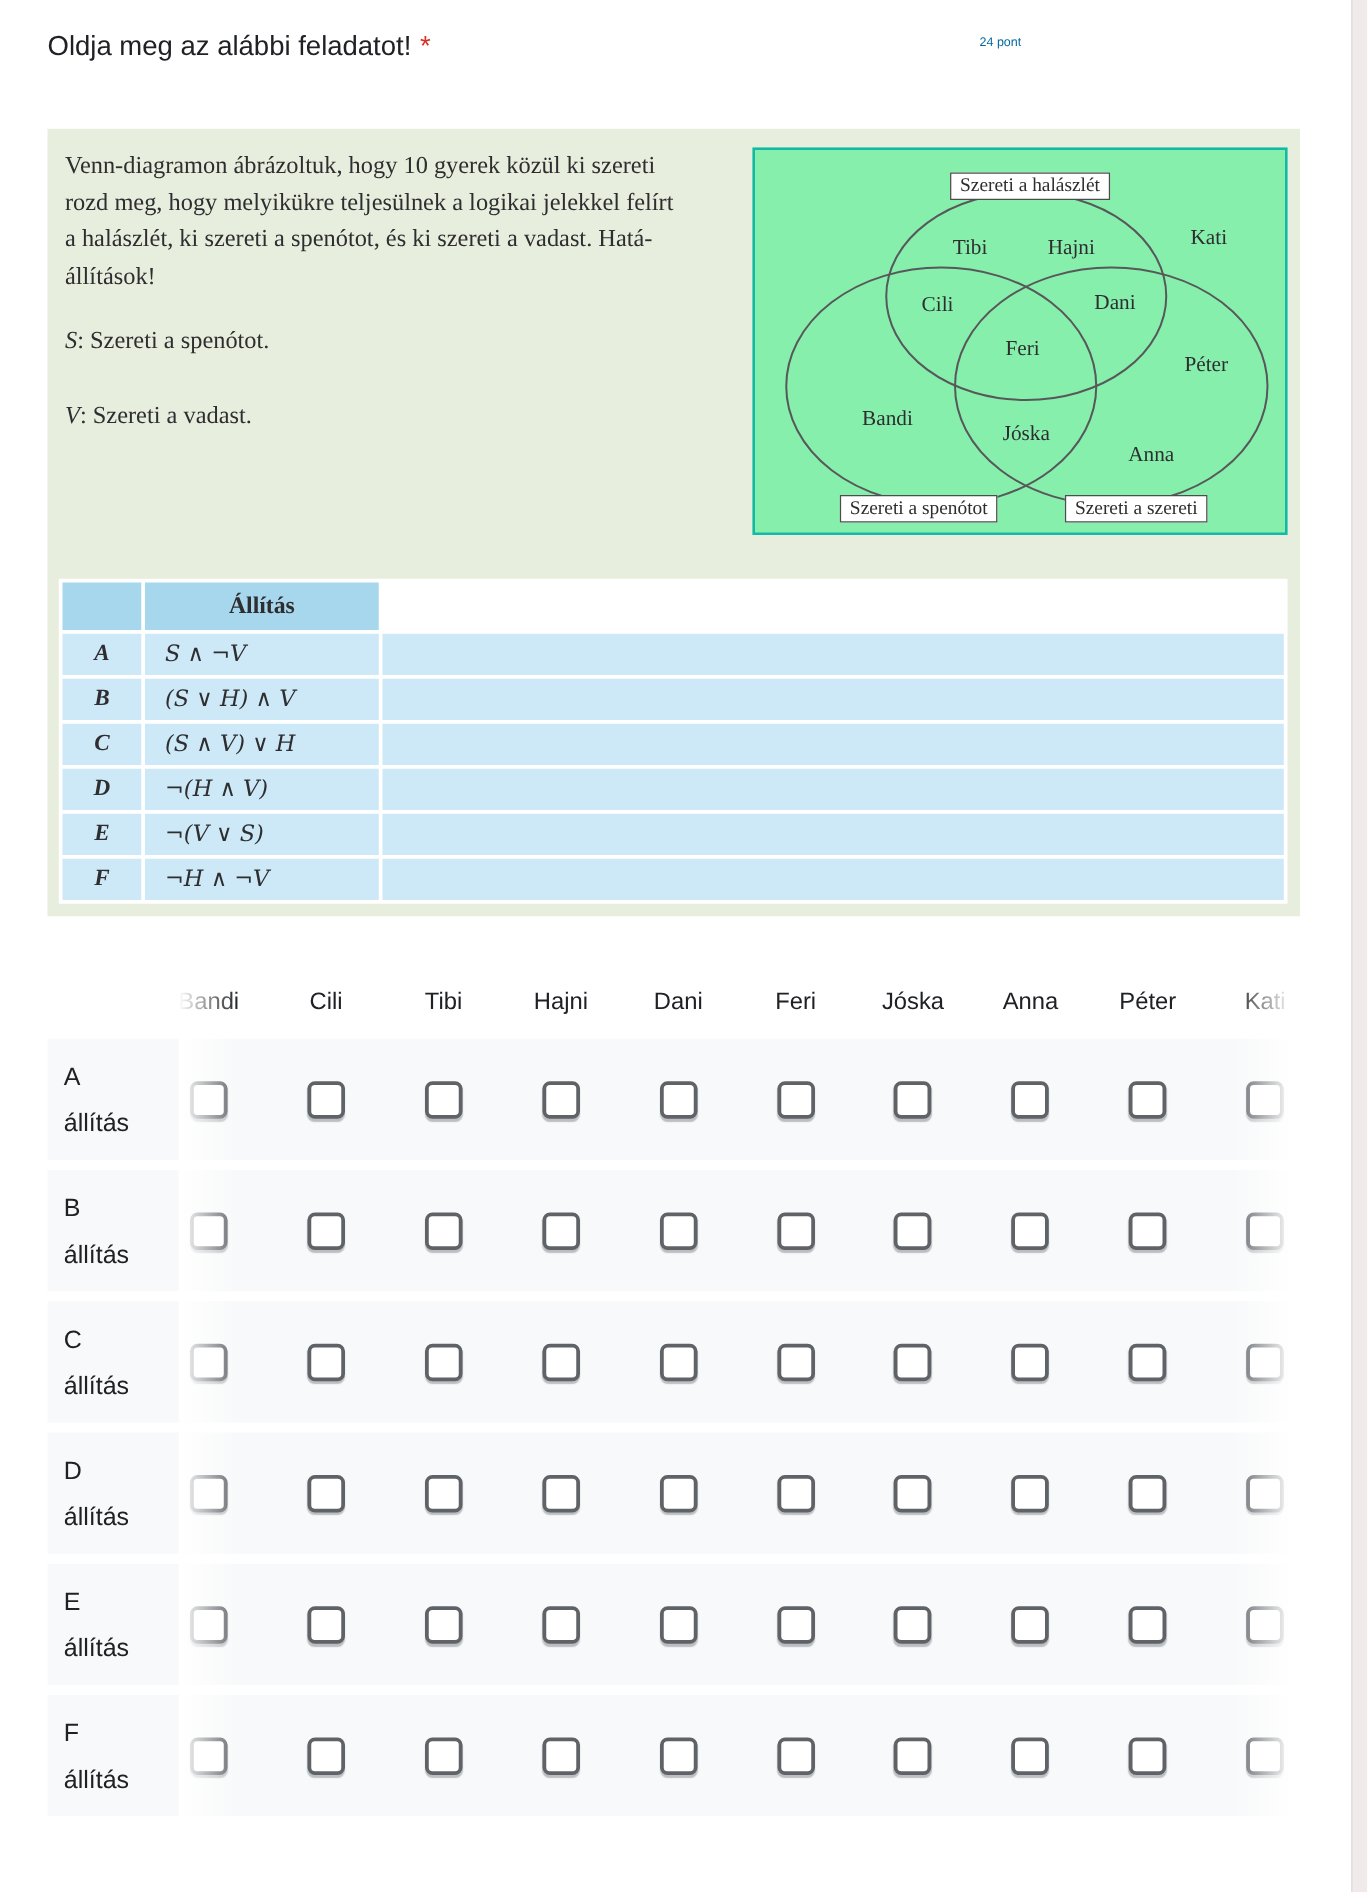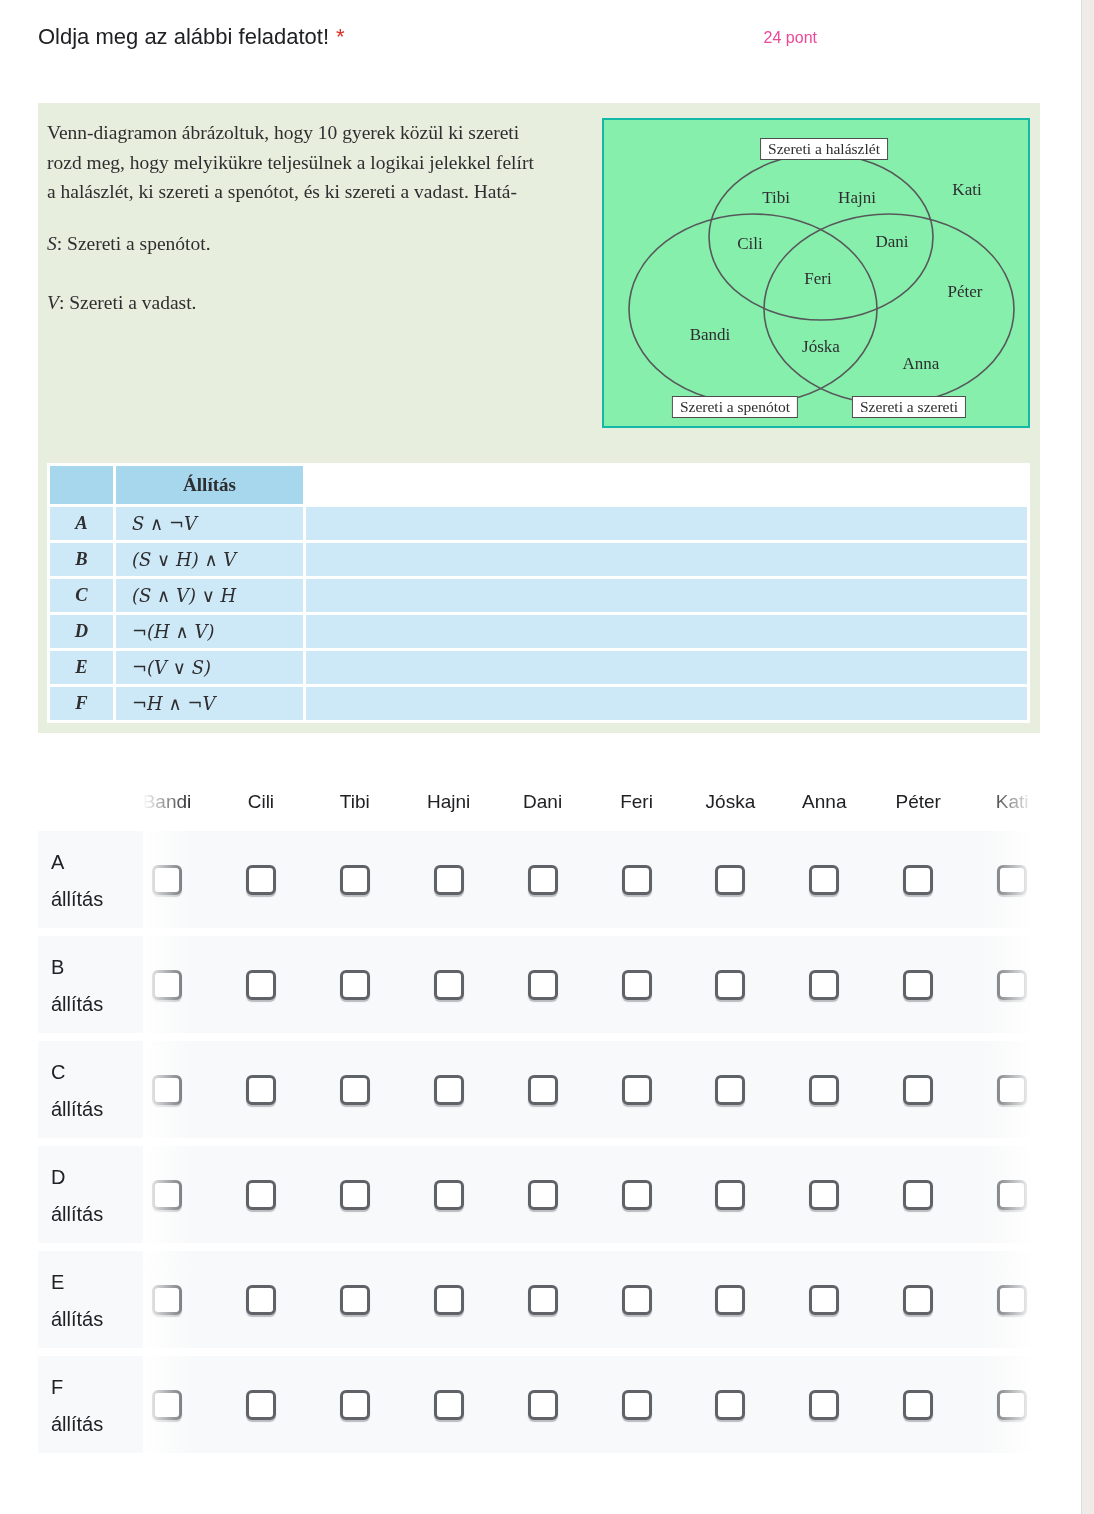--- a/index.html
+++ b/index.html
@@ -7,27 +7,27 @@
   .page{position:relative;width:1094px;height:1514px;overflow:hidden;background:#fff;}
   .page-strip{position:absolute;top:0;right:0;width:12px;height:100%;
     background:#f0ebe8;border-left:1px solid #d9dce0;}
   .card{width:858px;}
 
   
   .q-header{display:flex;justify-content:space-between;align-items:flex-start;
     padding:22px 41px 0 38px;}
   .q-title{font-size:22px;line-height:30px;}
   .req{color:#d93025;margin-left:7px;}
-  .points{font-size:16px;color:#ec4899;padding-top:7px;}
+  .points{font-size:10px;color:#0369a1;padding-top:7px;}
 
   
   .figure{margin:51px 0 0 38px;width:1002px;box-sizing:border-box;
     background:#e8eede;padding:15px 10px 10px 9px;
     font-family:"Liberation Serif","DejaVu Serif",serif;color:#2e2e30;}
-  .fig-top{display:flex;justify-content:space-between;}
+  .fig-top{display:flex;justify-content:flex-end;}
   .fig-text{width:550px;font-size:19.5px;line-height:29.5px;}
   .para div{white-space:nowrap;}
   .def{margin-top:30px;}
   .def:first-of-type{margin-top:22px;}
   .def .letter{font-style:italic;}
 
   .venn{position:relative;width:428px;height:310px;background:#86efac;
     border:2px solid #14b8a6;box-sizing:border-box;flex:none;}
   .venn svg{position:absolute;left:0;top:0;}
   .vlabel{position:absolute;transform:translate(-50%,-50%);background:#fff;
@@ -74,20 +74,21 @@
       <div class="points">24 pont</div>
     </div>
 
     <div class="figure">
       <div class="fig-top">
         <div class="fig-text">
           <div class="para">
               <div>Venn-diagramon ábrázoltuk, hogy 10 gyerek közül ki szereti</div>
               <div>rozd meg, hogy melyikükre teljesülnek a logikai jelekkel felírt</div>
               <div>a halászlét, ki szereti a spenótot, és ki szereti a vadast. Hatá-</div>
+              <div>állítások!</div>
             </div>
           <div>
               <div class="def"><span class="letter">S</span><span>: Szereti a spenótot.</span></div>
               <div class="def"><span class="letter">V</span><span>: Szereti a vadast.</span></div>
             </div>
         </div>
         <div class="venn">
           <svg width="424" height="306" viewBox="0 0 424 306">
             <g fill="none" stroke="#57585a" stroke-width="1.6">
                 <ellipse cx="217" cy="117" rx="112" ry="83"></ellipse>

